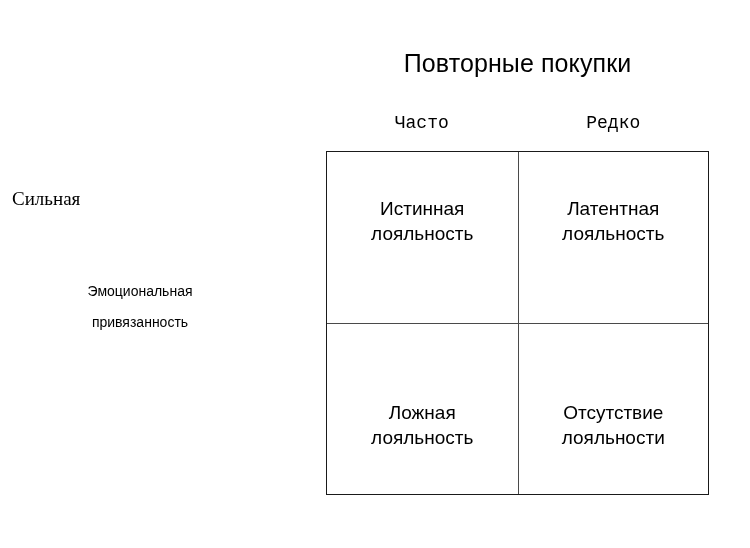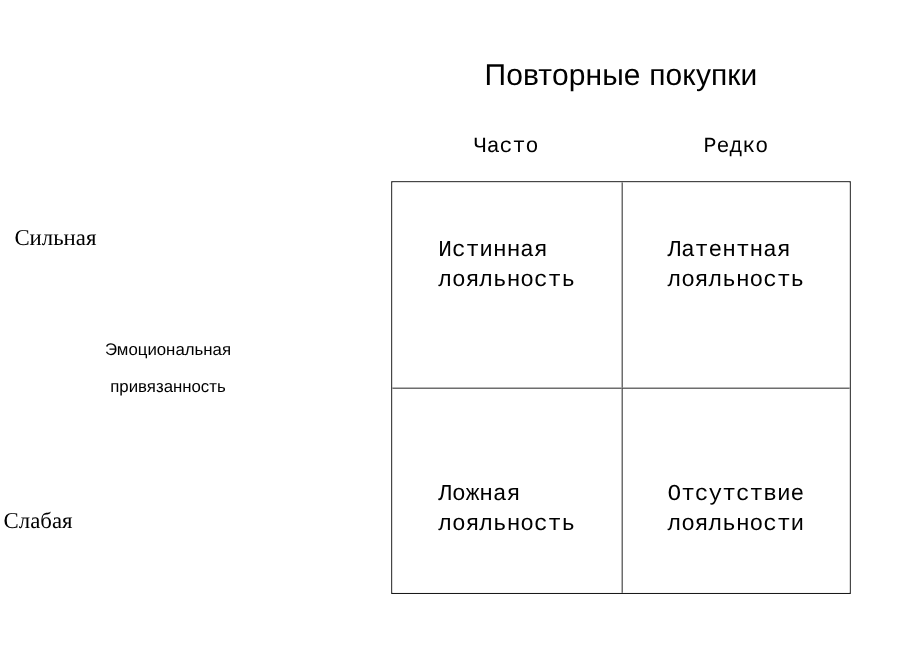--- a/index.html
+++ b/index.html
@@ -107,26 +107,26 @@
     grid-template-columns: 1fr 1fr;
     grid-template-rows: 1fr 1fr;
     border: 1.6px solid #1a1a1a;
     background: #ffffff;
   }
   .matrix-cell {
     box-sizing: border-box;
     display: flex;
     align-items: center;
     justify-content: center;
+    text-align: center;
     font-size: 19px;
     line-height: 25px;
     color: #000000;
     background: #ffffff;
     padding: 2px 6px;
-    font-family: Liberation Mono, monospace;
   }
   .matrix-cell.col-right {
     border-left: 1.6px solid #4a4a4a;
   }
   .matrix-cell.row-bottom {
     border-top: 1.6px solid #4a4a4a;
   }
   .cell-text .line {
     display: block;
   }
@@ -143,21 +143,20 @@
 
   <div class="matrix-title">Повторные покупки</div>
 
   <div class="col-headers">
     <div class="col-header">Часто</div>
     <div class="col-header">Редко</div>
   </div>
 
   <div class="row-label row-label-strong">Сильная</div>
 
-  <div class="row-label row-label-weak">Слабая</div>
 
   <div class="axis-label">
     <span class="line">Эмоциональная</span>
     <span class="line">привязанность</span>
   </div>
 
   <div class="matrix-grid">
 
     <div class="matrix-cell cell-q1">
       <span class="cell-text">

